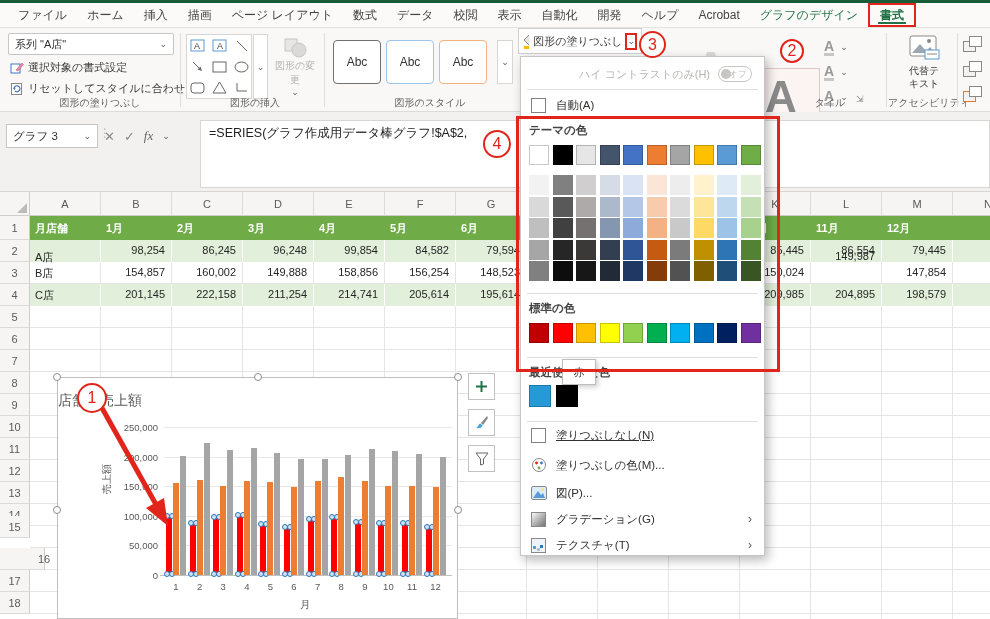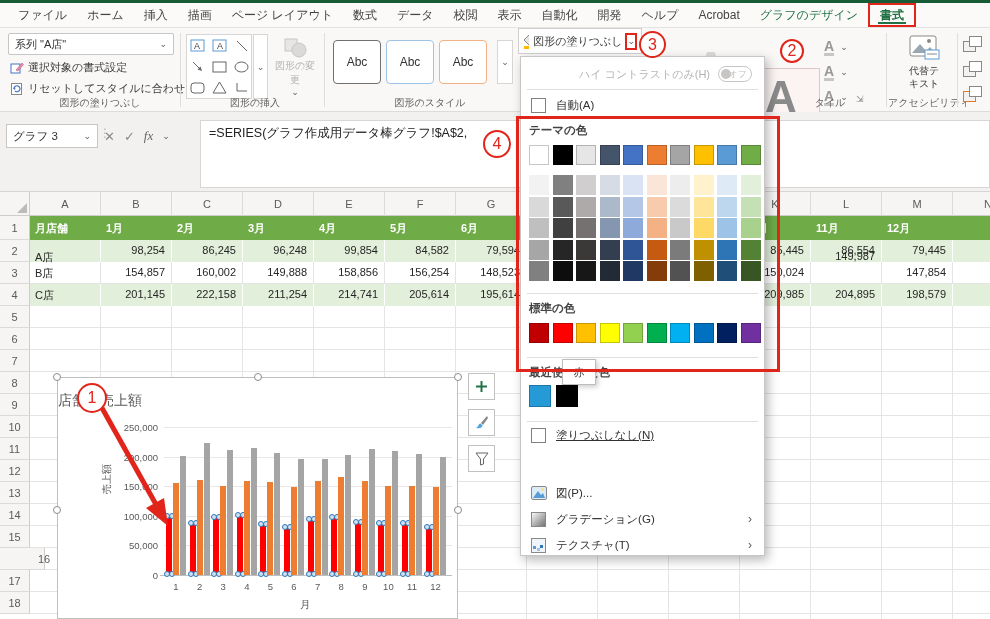--- a/index.html
+++ b/index.html
@@ -321,21 +321,21 @@
         <div class="rowhead" style="top: 114px; height: 22px;">5</div>
         <div class="rowhead" style="top: 136px; height: 22px;">6</div>
         <div class="rowhead" style="top: 158px; height: 22px;">7</div>
         <div class="rowhead" style="top: 180px; height: 22px;">8</div>
         <div class="rowhead" style="top: 202px; height: 22px;">9</div>
         <div class="rowhead" style="top: 224px; height: 22px;">10</div>
         <div class="rowhead" style="top: 246px; height: 22px;">11</div>
         <div class="rowhead" style="top: 268px; height: 22px;">12</div>
         <div class="rowhead" style="top: 290px; height: 22px;">13</div>
         <div class="rowhead" style="top: 312px; height: 22px;">14</div>
-        <div class="rowhead" style="top: 334px; height: 22px;">15</div>
+        <div class="rowhead" style="top: 324px; height: 22px;">15</div>
         <div class="rowhead" style="top: 356px; height: 22px; padding-left: 44px;">16</div>
         <div class="rowhead" style="top: 378px; height: 22px;">17</div>
         <div class="rowhead" style="top: 400px; height: 22px;">18</div>
       </div>
     <div id="table-layer">
         <div class="band" style="top: 24px; height: 24px; background: rgb(111, 171, 71);"></div>
         <div class="band" style="top: 48px; background: repeating-linear-gradient(to right, transparent 0px, transparent 70px, rgb(255, 255, 255) 70px, rgb(255, 255, 255) 71px) rgb(226, 239, 218);"></div>
         <div class="band" style="top: 92px; background: repeating-linear-gradient(to right, transparent 0px, transparent 70px, rgb(255, 255, 255) 70px, rgb(255, 255, 255) 71px) rgb(226, 239, 218);"></div>
         <div class="hdrTxt" style="left: 35px; top: 29px;">月店舗</div>
         <div class="hdrTxt" style="left: 106px; top: 29px;">1月</div>
@@ -636,20 +636,29 @@
     <div class="menu-hdr" style="top:308px;">最近使用した色</div>
     <div id="recent-grid">
         <div class="swatch brd" style="left: 8px; top: 328px; width: 22px; height: 22px; background: rgb(37, 154, 214);"></div>
         <div class="swatch brd" style="left: 35px; top: 328px; width: 22px; height: 22px; background: rgb(0, 0, 0);"></div>
       </div>
     <div class="menu-sep" style="top:364px;"></div>
     <div class="menu-item" style="top:366px;text-decoration:underline;">
       <span class="sw"></span>
       <span>塗りつぶしなし(N)</span>
     </div>
+    <div class="menu-item" style="top:396px;">
+      <svg width="16" height="16" style="margin-right:9px;">
+          <circle cx="8" cy="8" r="6.5" fill="#fff" stroke="#8a8886"></circle>
+          <circle cx="5.5" cy="6" r="1.4" fill="#e1251b"></circle>
+          <circle cx="10.5" cy="6" r="1.4" fill="#4472c4"></circle>
+          <circle cx="8" cy="11" r="1.4" fill="#70ad47"></circle>
+        </svg>
+      <span>塗りつぶしの色(M)...</span>
+    </div>
     <div class="menu-item" style="top:424px;">
       <svg width="16" height="14" style="margin-right:9px;">
           <rect x="0.5" y="0.5" width="15" height="13" rx="1.5" fill="#d9ecf7" stroke="#8a8886"></rect>
           <path d="M2 12 L7 5 L10 9 L12 7 L14 12 Z" fill="#5b9bd5"></path>
           <circle cx="11.5" cy="3.5" r="1.3" fill="#ffd966"></circle>
         </svg>
       <span>図(P)...</span>
     </div>
     <div class="menu-item" style="top:450px;">
       <svg width="15" height="15" style="margin-right:10px;">

